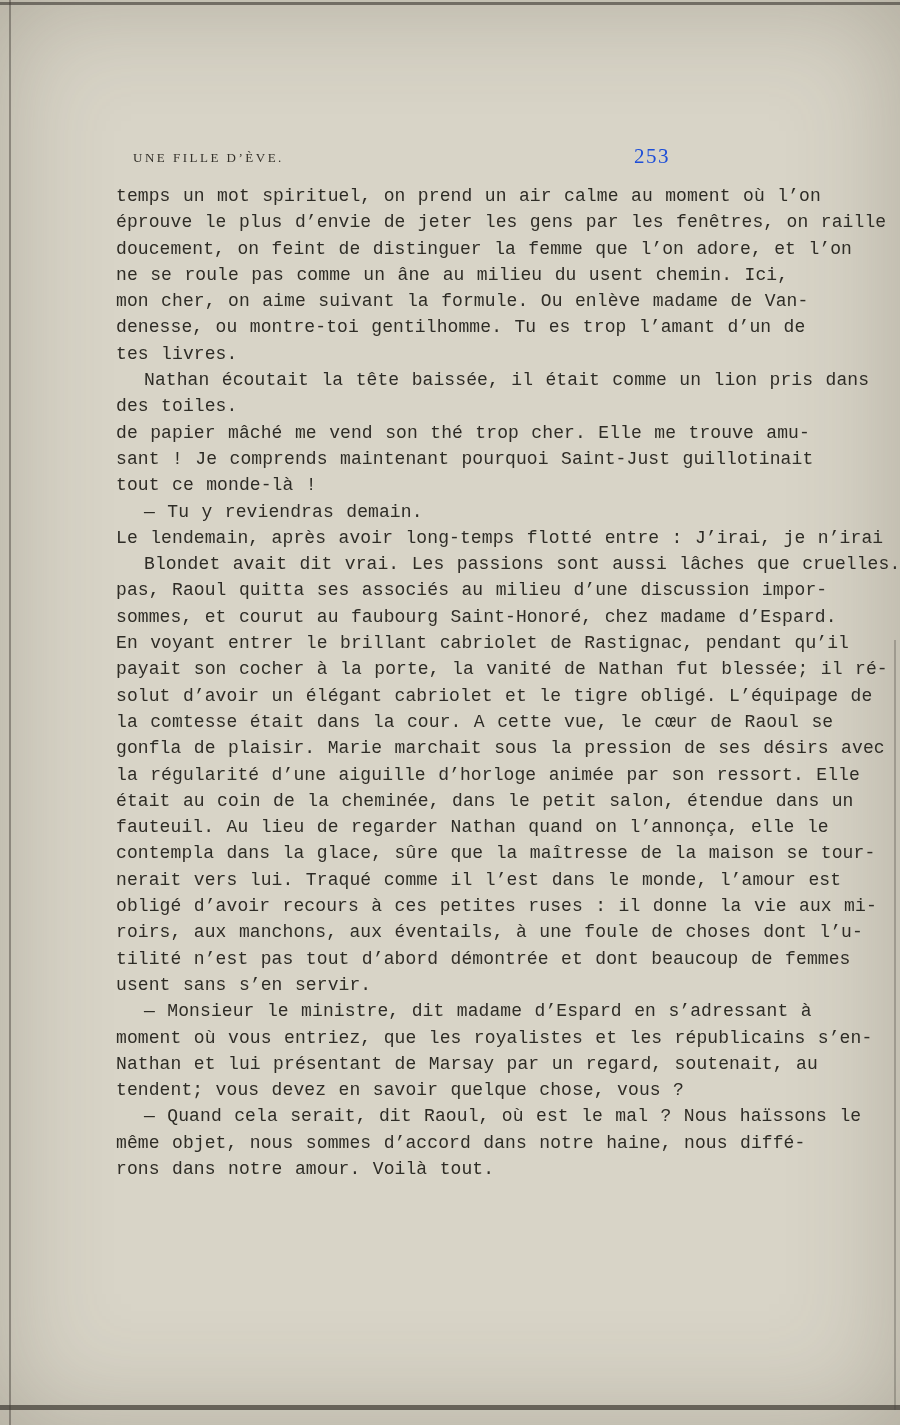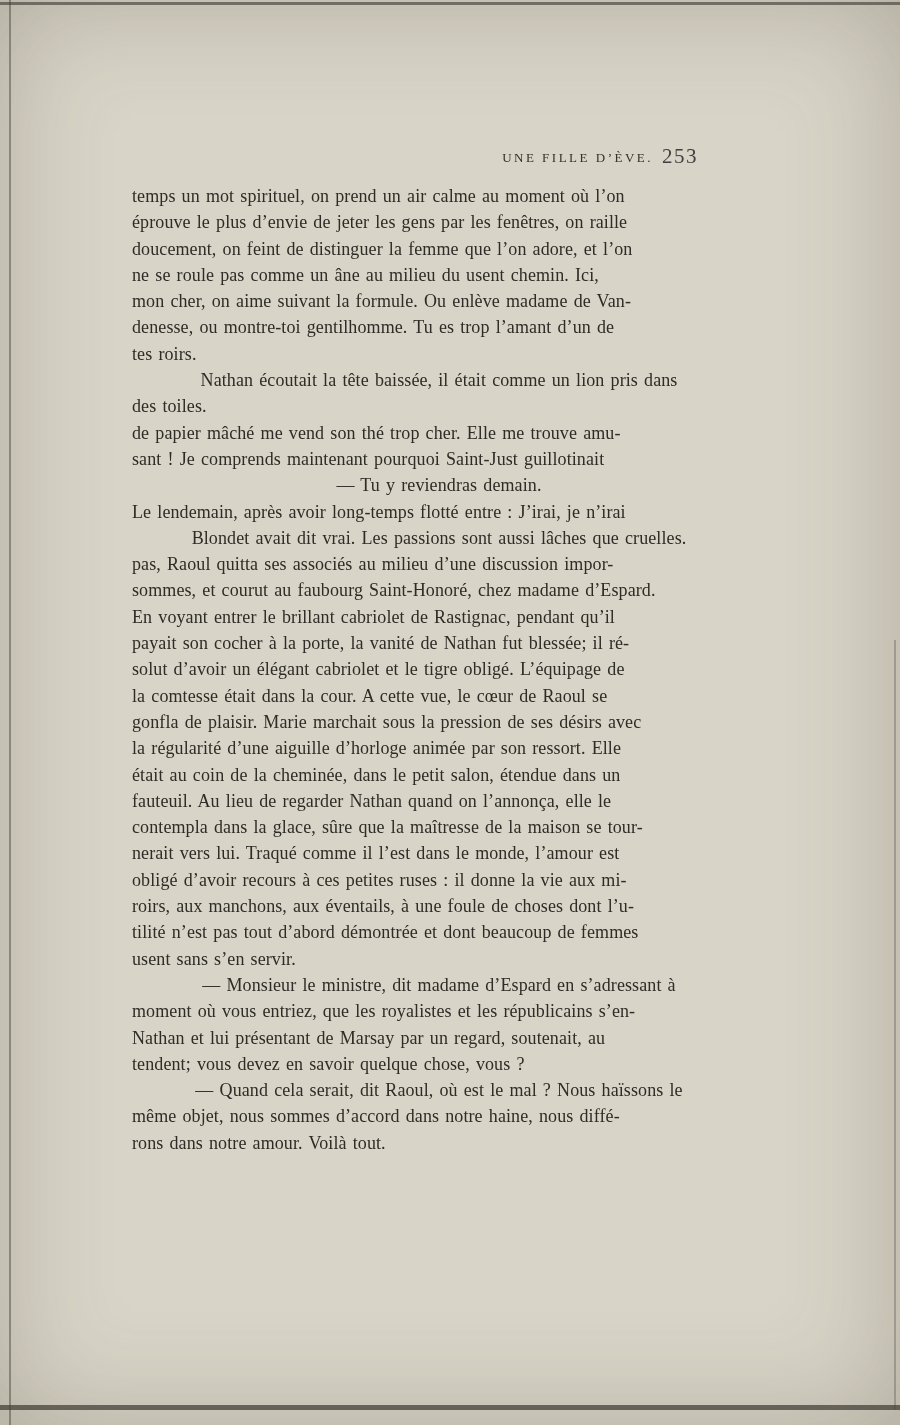--- a/index.html
+++ b/index.html
@@ -28,49 +28,50 @@
   .edge-top    { left: 0; top: 2px; width: 100%; height: 3px; opacity: .65; }
   .edge-left   { left: 9px; top: 0; width: 2px; height: 100%; opacity: .45; }
   .edge-bottom { left: 0; top: 1405px; width: 100%; height: 5px; opacity: .75; }
   .edge-right  { right: 4px; top: 640px; width: 2px; height: 770px; opacity: .30; }
 
   .running-title {
     position: absolute;
     top: 150px;
     left: 133px;
     width: 520px;
-    text-align: right;
+    text-align: left;
     font-size: 13px;
     letter-spacing: 2.5px;
     color: #34312a;
     white-space: nowrap;
   }
   .page-number {
     position: absolute;
     top: 144px;
-    left: 662px;
+    left: 634px;
     font-size: 21px;
     letter-spacing: 1.5px;
-    color: #404040;
+    color: #1d4ed8;
     font-family: Liberation Serif, serif;
   }
 
   .text-block {
     position: absolute;
     top: 183px;
-    left: 132px;
+    left: 116px;
     width: 586px;
     font-size: 18px;
     line-height: 26.3px;
     word-spacing: 1.5px;
     letter-spacing: 0.1px;
+    font-family: Liberation Mono, monospace;
   }
   .para { margin: 0; }
   .line { white-space: nowrap; }
-  .line.indent { padding-left: 28px; text-align: center; }
+  .line.indent { padding-left: 28px; }
 </style>
 </head>
 <body>
 
 <div class="page">
   <div class="scan-edge edge-top"></div>
   <div class="scan-edge edge-left"></div>
   <div class="scan-edge edge-bottom"></div>
   <div class="scan-edge edge-right"></div>
 
@@ -79,29 +80,30 @@
   <div class="page-number">253</div>
 
   <div class="text-block" id="text-block">
       <div class="para">
         <div class="line">temps un mot spirituel, on prend un air calme au moment où l’on</div>
         <div class="line">éprouve le plus d’envie de jeter les gens par les fenêtres, on raille</div>
         <div class="line">doucement, on feint de distinguer la femme que l’on adore, et l’on</div>
         <div class="line">ne se roule pas comme un âne au milieu du usent chemin. Ici,</div>
         <div class="line">mon cher, on aime suivant la formule. Ou enlève madame de Van-</div>
         <div class="line">denesse, ou montre-toi gentilhomme. Tu es trop l’amant d’un de</div>
-        <div class="line">tes roirs.</div>
+        <div class="line">tes livres.</div>
       </div>
       <div class="para">
         <div class="line indent">Nathan écoutait la tête baissée, il était comme un lion pris dans</div>
         <div class="line">des toiles.</div>
       </div>
       <div class="para">
         <div class="line">de papier mâché me vend son thé trop cher. Elle me trouve amu-</div>
         <div class="line">sant ! Je comprends maintenant pourquoi Saint-Just guillotinait</div>
+        <div class="line">tout ce monde-là !</div>
       </div>
       <div class="para">
         <div class="line indent">— Tu y reviendras demain.</div>
       </div>
       <div class="para">
         <div class="line">Le lendemain, après avoir long-temps flotté entre : J’irai, je n’irai</div>
         <div class="line indent">Blondet avait dit vrai. Les passions sont aussi lâches que cruelles.</div>
         <div class="line">pas, Raoul quitta ses associés au milieu d’une discussion impor-</div>
         <div class="line">sommes, et courut au faubourg Saint-Honoré, chez madame d’Espard.</div>
         <div class="line">En voyant entrer le brillant cabriolet de Rastignac, pendant qu’il</div>

